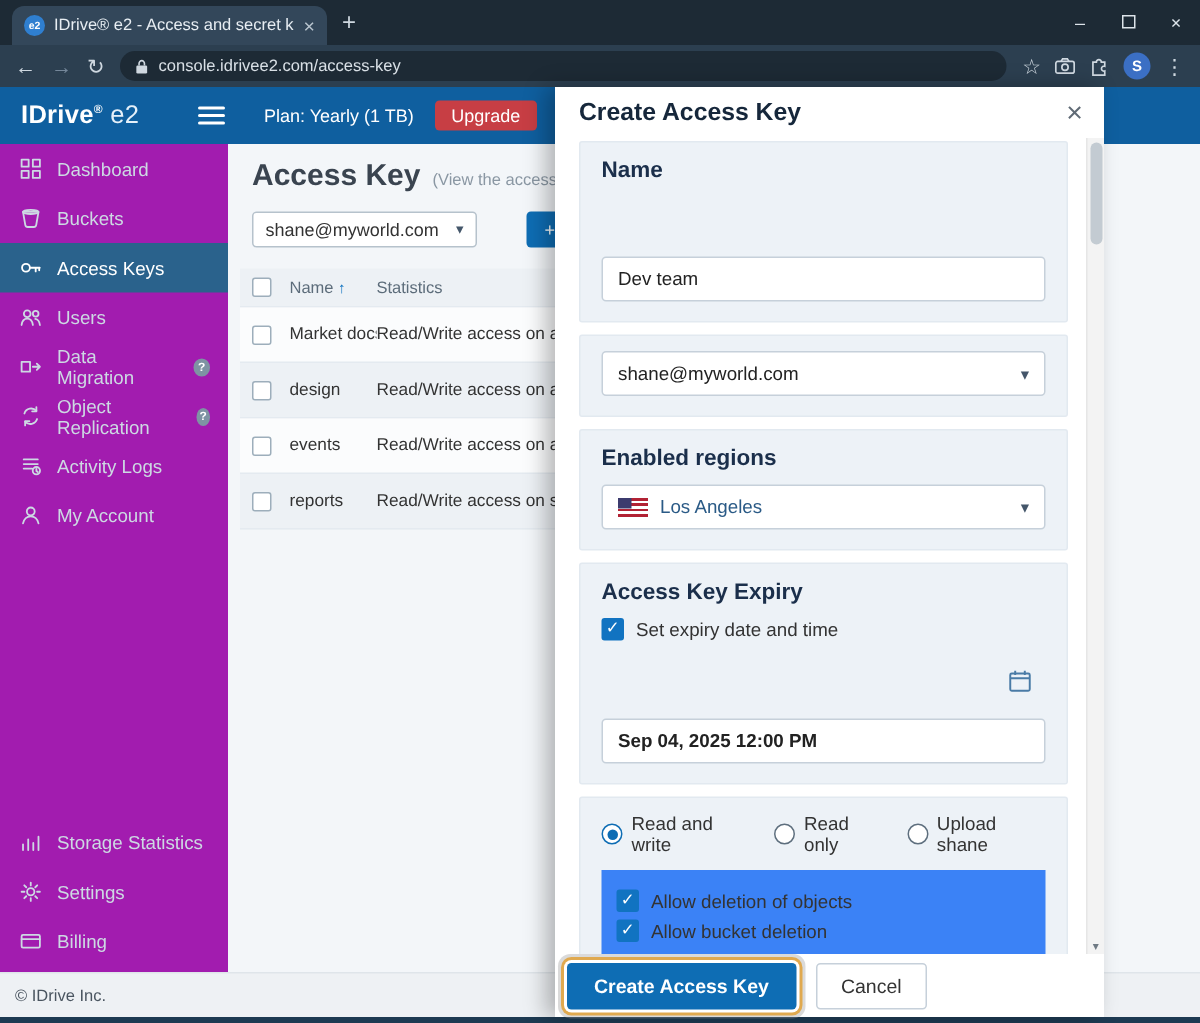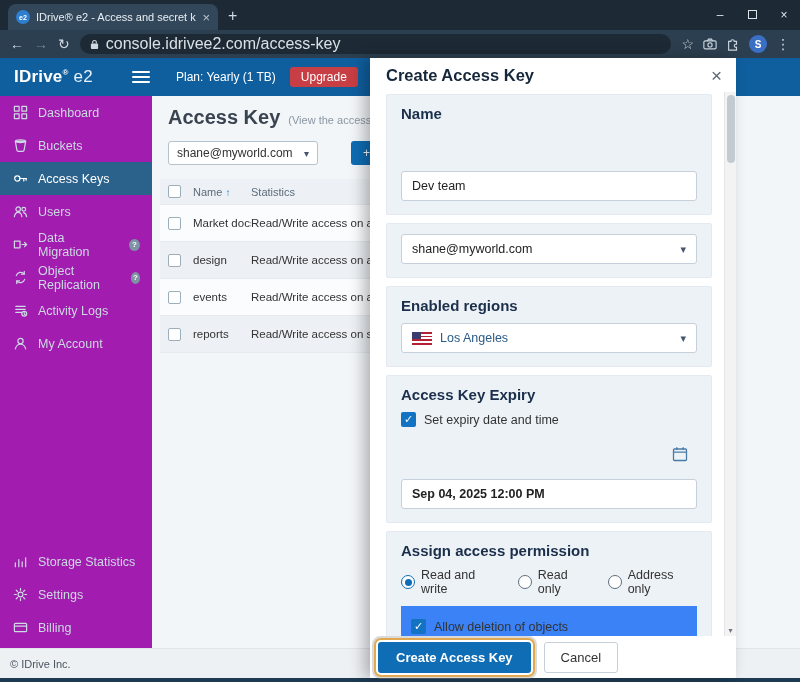--- a/index.html
+++ b/index.html
@@ -13,21 +13,21 @@
   .tab-title { flex:1; white-space:nowrap; overflow:hidden; }
   .tab-close { color:#b9c5cf; font-size:13px; line-height:1; cursor:default; }
   .newtab { color:#cfd8e0; font-size:16px; margin-left:10px; margin-bottom:5px; }
   .win-controls { position:absolute; right:0; top:0; height:30px; display:flex; align-items:center; }
   .win-controls span { width:32px; text-align:center; color:#dde4ea; font-size:12px; }
   .win-max i { display:inline-block; width:9px; height:9px; border:1px solid #dde4ea; }
 
   .toolbar { position:absolute; left:0; top:30px; width:800px; height:28px; background:#2c3f50; display:flex; align-items:center; gap:10px; padding:0 10px; color:#cfd8e0; }
   .nav-ic { font-size:14px; line-height:1; }
   .nav-fwd { color:#75879a; }
-  .url-pill { flex:1; height:20px; background:#1d2a35; border-radius:10px; display:flex; align-items:center; gap:7px; padding:0 10px; font-size:16px; color:#d9e0e6;text-align:center; }
+  .url-pill { flex:1; height:20px; background:#1d2a35; border-radius:10px; display:flex; align-items:center; gap:7px; padding:0 10px; font-size:11px; color:#d9e0e6;text-align:center; }
   .tb-right { display:flex; align-items:center; gap:9px; }
   .avatar { width:18px; height:18px; border-radius:50%; background:#3b6fc4; color:#fff; font-size:10px; font-weight:bold; display:flex; align-items:center; justify-content:center; }
   .tb-right svg { display:block; }
 
   
   .app-header { position:absolute; left:0; top:58px; width:800px; height:38px; background:#0f5f9f; display:flex; align-items:center; color:#fff; }
   .logo { padding-left:14px; width:122px; font-size:17px; font-weight:bold; letter-spacing:.2px; white-space:nowrap; }
   .logo sup { font-size:8px; }
   .logo .e2 { font-weight:normal; color:#e6f1fa; }
   .burger { width:18px; display:flex; flex-direction:column; gap:3px; margin-left:10px; }
@@ -359,33 +359,32 @@
         <div class="date-wrap">
           <input class="field date-input" readonly="" value="Sep 04, 2025 12:00 PM" style="">
           <svg class="cal" width="16" height="16" viewBox="0 0 16 16">
               <rect x="1.5" y="3" width="13" height="11.5" rx="1" fill="none" stroke="#4a7ba6" stroke-width="1.3"></rect>
               <path d="M1.5 6.2h13M4.8 1.2V4M11.2 1.2V4" stroke="#4a7ba6" stroke-width="1.3" fill="none"></path>
             </svg>
         </div>
       </div>
 
       <div class="section">
-        <div class="sec-title">Assign access permission</div>
         <div class="radio-row">
           <span class="radio-opt">
             <span class="radio sel"></span>
             <span>Read and write</span>
           </span>
           <span class="radio-opt">
             <span class="radio"></span>
             <span>Read only</span>
           </span>
           <span class="radio-opt">
             <span class="radio"></span>
-            <span>Address only</span>
+            <span>Upload shane</span>
           </span>
         </div>
         <div class="sub-panel">
           <div class="chk-row">
             <span class="chk"></span>
             <span>Allow deletion of objects</span>
           </div>
           <div class="chk-row">
             <span class="chk"></span>
             <span>Allow bucket deletion</span>

